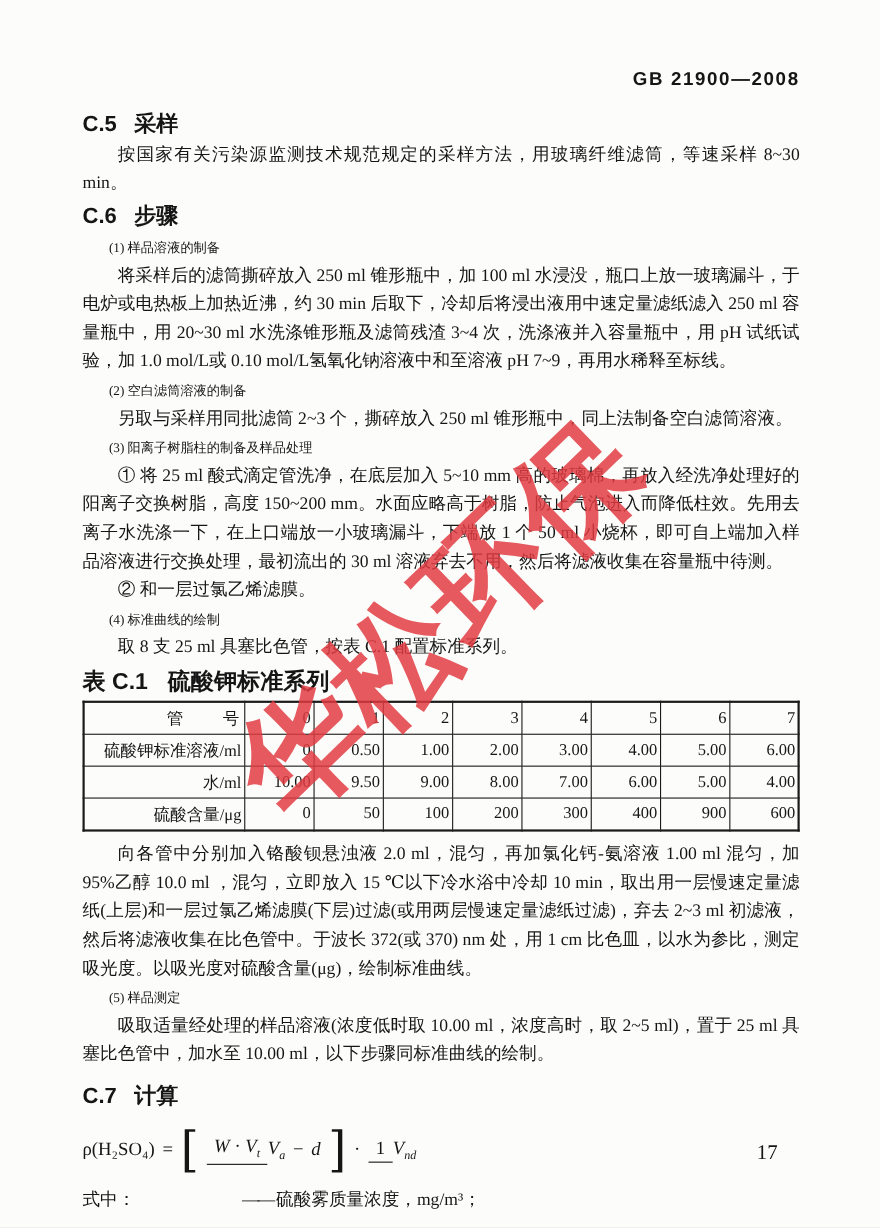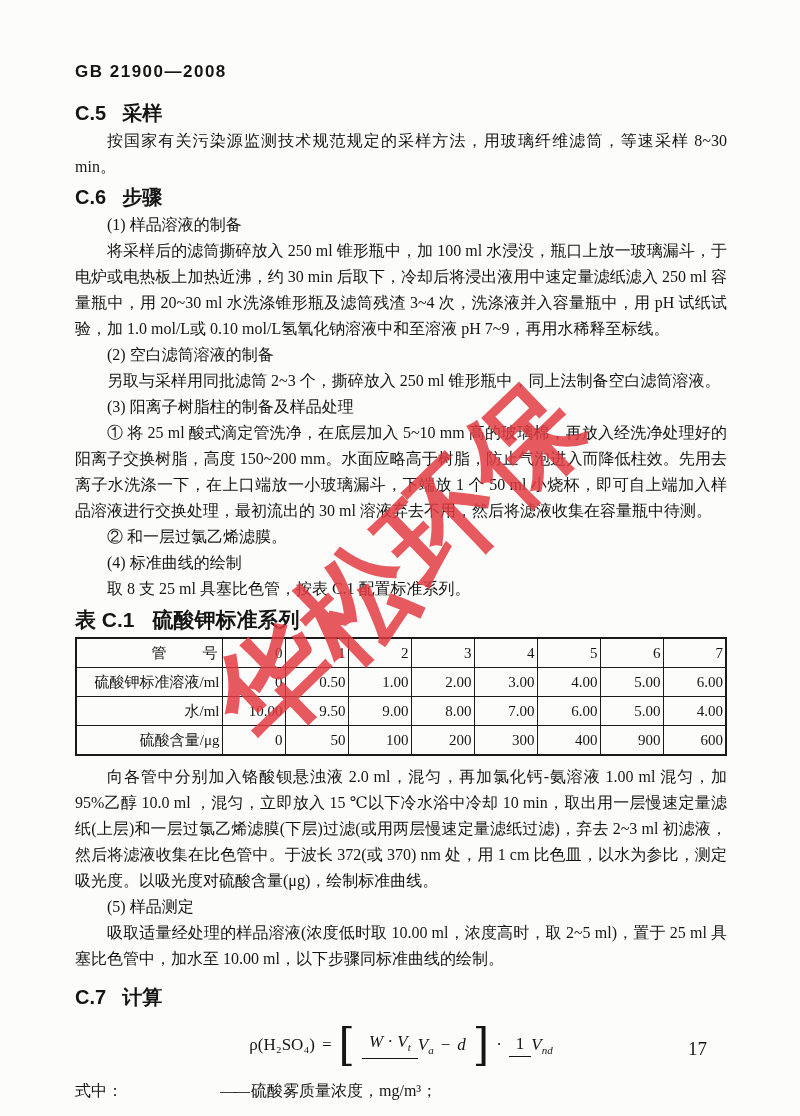--- a/index.html
+++ b/index.html
@@ -3,49 +3,49 @@
 <meta charset="utf-8">
 <style>
   html,body{margin:0;padding:0;background:#e9e9e9;}
   .page{
     position:relative;width:800px;height:1116px;margin:0 auto;
     background:#fcfcfa;color:#151515;overflow:hidden;
     font-family:"Liberation Serif","DejaVu Serif",serif;
   }
   .content{position:absolute;left:75px;top:62px;width:652px;}
   .doc-header{
-    text-align:left;font-family:"Liberation Sans","DejaVu Sans",sans-serif;
+    text-align:right;font-family:"Liberation Sans","DejaVu Sans",sans-serif;
     font-weight:bold;font-size:17px;letter-spacing:1.5px;margin:0 0 18px 0;
   }
   .sec-heading{
     font-family:"Liberation Sans","DejaVu Sans",sans-serif;font-weight:bold;
     font-size:20px;line-height:26px;margin:4px 0 2px 0;
   }
   .sec-heading .sec-num{margin-right:16px;}
   p.body{font-size:16px;line-height:26px;margin:0;text-align:justify;text-indent:2em;}
-  p.item-line{font-size:16px;line-height:26px;margin:0;text-indent:2em;}
+  p.item-line{font-size:12px;line-height:26px;margin:0;text-indent:2em;}
   .table-caption{
     font-family:"Liberation Sans","DejaVu Sans",sans-serif;
     font-weight:bold;font-size:21px;line-height:24px;margin:6px 0 5px 0;
   }
   .table-caption .cap-label{margin-right:18px;}
   table.std{
     border-collapse:collapse;width:652px;table-layout:fixed;
     font-size:15px;margin:0 0 8px 0;
   }
   table.std th,table.std td{
     border:1px solid #1a1a1a;text-align:right;padding:1px 2px;height:26px;
     font-weight:normal;overflow:hidden;white-space:nowrap;
   }
   table.std{border:2px solid #1a1a1a;}
   table.std col.label-col{width:146px;}
   table.std td.row-label{text-align:right;padding-left:7px;margin-left:16px;}
   th.tube-head{letter-spacing:2px;}
   .formula-wrap{
-    display:flex;justify-content:center;align-items:center;gap:7px;
+    display:flex;align-items:center;gap:7px;
     margin:14px 0 10px 0;font-size:17px;
   }
   .formula-wrap .fvar{font-style:italic;}
   .formula-wrap sub{font-size:11px;font-style:italic;}
   .frac{display:inline-flex;flex-direction:row;align-items:center;line-height:1.25;}
   .frac .num{border-bottom:1.4px solid #151515;padding:0 7px 2px 7px;}
   .frac .den{padding-top:2px;}
   .bracket{font-size:42px;font-weight:400;line-height:1;transform:scaleY(1.05);font-family:"DejaVu Serif",serif;}
   .where{font-size:16px;line-height:30px;margin-top:2px;}
   .where-row{display:flex;align-items:baseline;}

